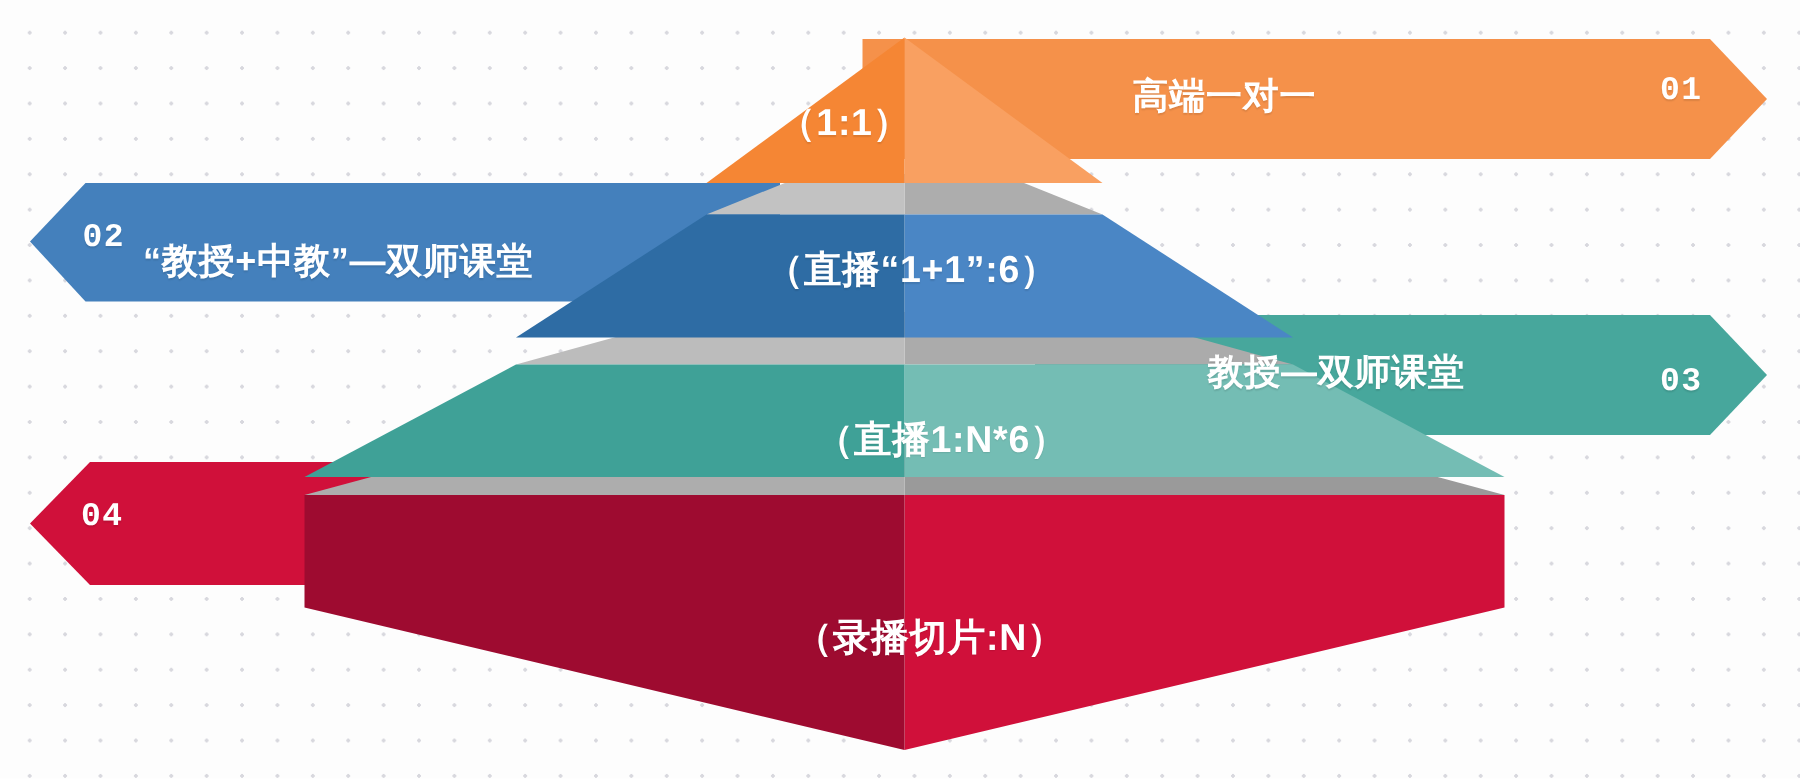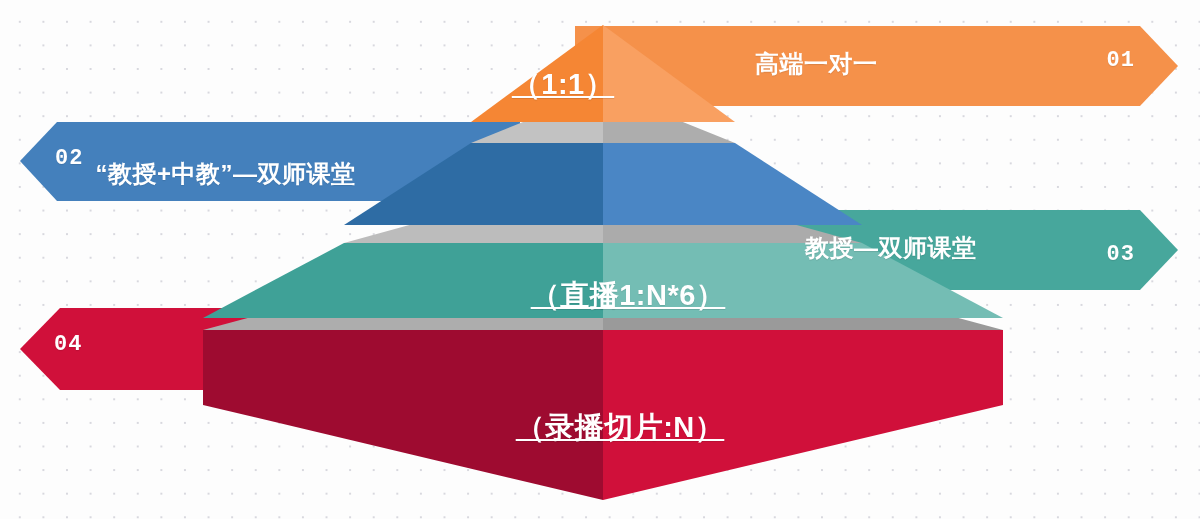--- a/index.html
+++ b/index.html
@@ -26,21 +26,21 @@
     white-space:nowrap;
     letter-spacing:0.5px;
     text-shadow:0 1px 1px rgba(0,0,0,.10);
     pointer-events:none;
   }
   .banner-text{font-size:24px;}
   .num{
     font-family:Liberation Mono, monospace;
     font-size:22px;font-weight:bold;letter-spacing:1px;
   }
-  .tier-text{font-size:29px;text-decoration:underline;}
+  .tier-text{font-size:25px;}
   .row{position:absolute;display:flex;align-items:flex-start;}
 </style>
 </head>
 <body>
 
 <div id="stage">
 
   <svg width="1200" height="519" viewBox="0 0 1200 519">
 
     <g>
@@ -113,18 +113,19 @@
     <span class="lbl banner-text" style="position:static;">教授—双师课堂</span>
     <span class="lbl num" style="position:static;margin-left:auto;margin-top:10px;">03</span>
   </div>
 
   <div class="row" style="left:54px;top:332px;">
     <span class="lbl num" style="position:static;">04</span>
   </div>
 
   <div class="lbl tier-text" style="left:563px;top:65px;transform:translateX(-50%);">（1:1）</div>
 
+  <div class="lbl tier-text" style="left:608px;top:163px;transform:translateX(-50%);">（直播“1+1”:6）</div>
 
   <div class="lbl tier-text" style="left:628px;top:276px;transform:translateX(-50%);">（直播1:N*6）</div>
 
   <div class="lbl tier-text" style="left:620px;top:408px;transform:translateX(-50%);">（录播切片:N）</div>
 
 </div>
 
 </body></html>

